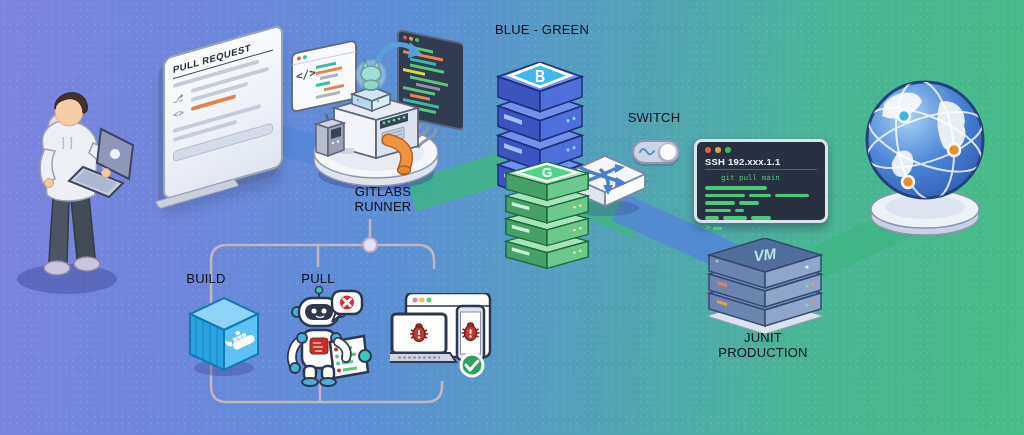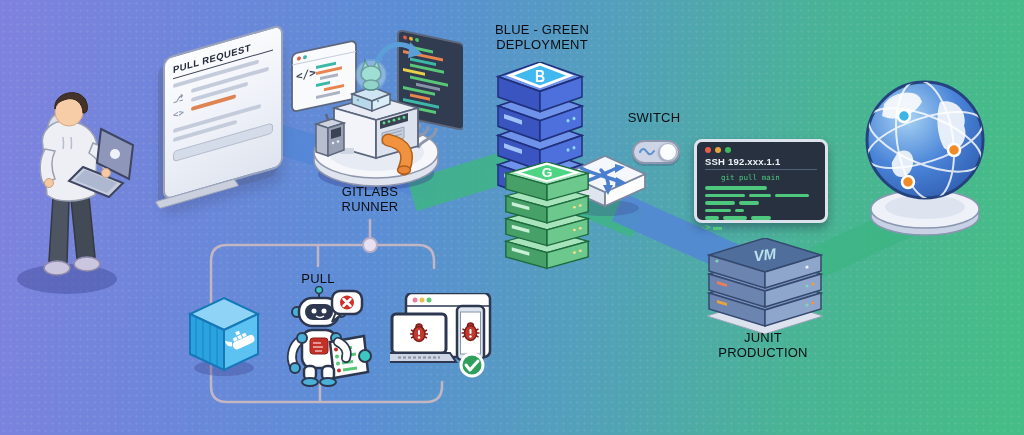--- a/index.html
+++ b/index.html
@@ -499,28 +499,28 @@
       <line x1="8" y1="64.5" x2="50" y2="64.5" stroke="#8a93a8" stroke-width="2" stroke-dasharray="3,2"></line>
     </g>
     <g>
       <circle cx="82" cy="72" r="11" fill="#2fa05c" stroke="#ffffff" stroke-width="3"></circle>
       <path d="M76,72 l4,5 l8,-9" stroke="#ffffff" stroke-width="3" fill="none" stroke-linecap="round" stroke-linejoin="round"></path>
     </g>
   </svg>
 
   <div class="lbl" style="left:467px;top:22px">
     <div>BLUE - GREEN</div>
-    <div>DEPLOYMENT</div>
   </div>
   <div class="lbl" style="left:579px;top:110px">
     <div>SWITCH</div>
   </div>
-  <div class="lbl" style="left:295px;top:184px">
+  <div class="lbl" style="left:308px;top:184px">
     <div>GITLABS</div>
     <div>RUNNER</div>
   </div>
+  <div class="lbl" style="left:131px;top:271px">BUILD</div>
   <div class="lbl" style="left:243px;top:271px">PULL</div>
   <div class="lbl" style="left:688px;top:330px">
     <div>JUNIT</div>
     <div>PRODUCTION</div>
   </div>
 
 </div>
 
 </body></html>

